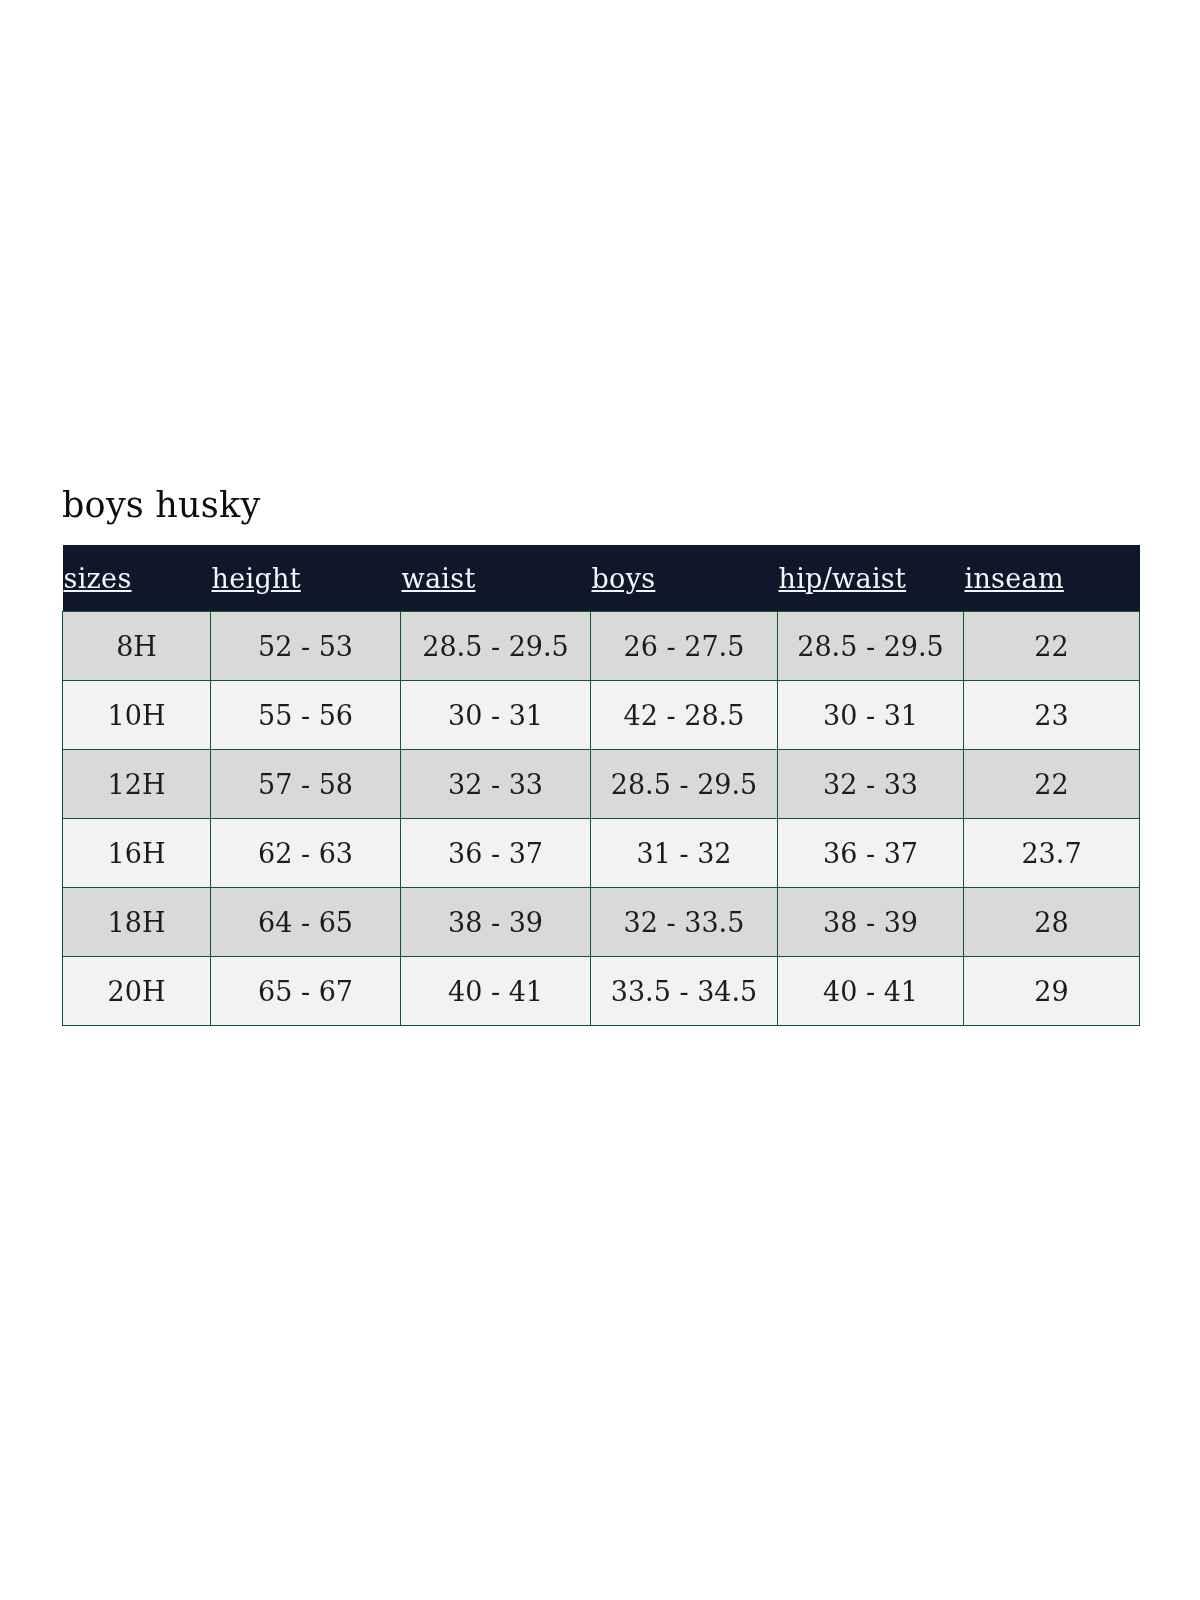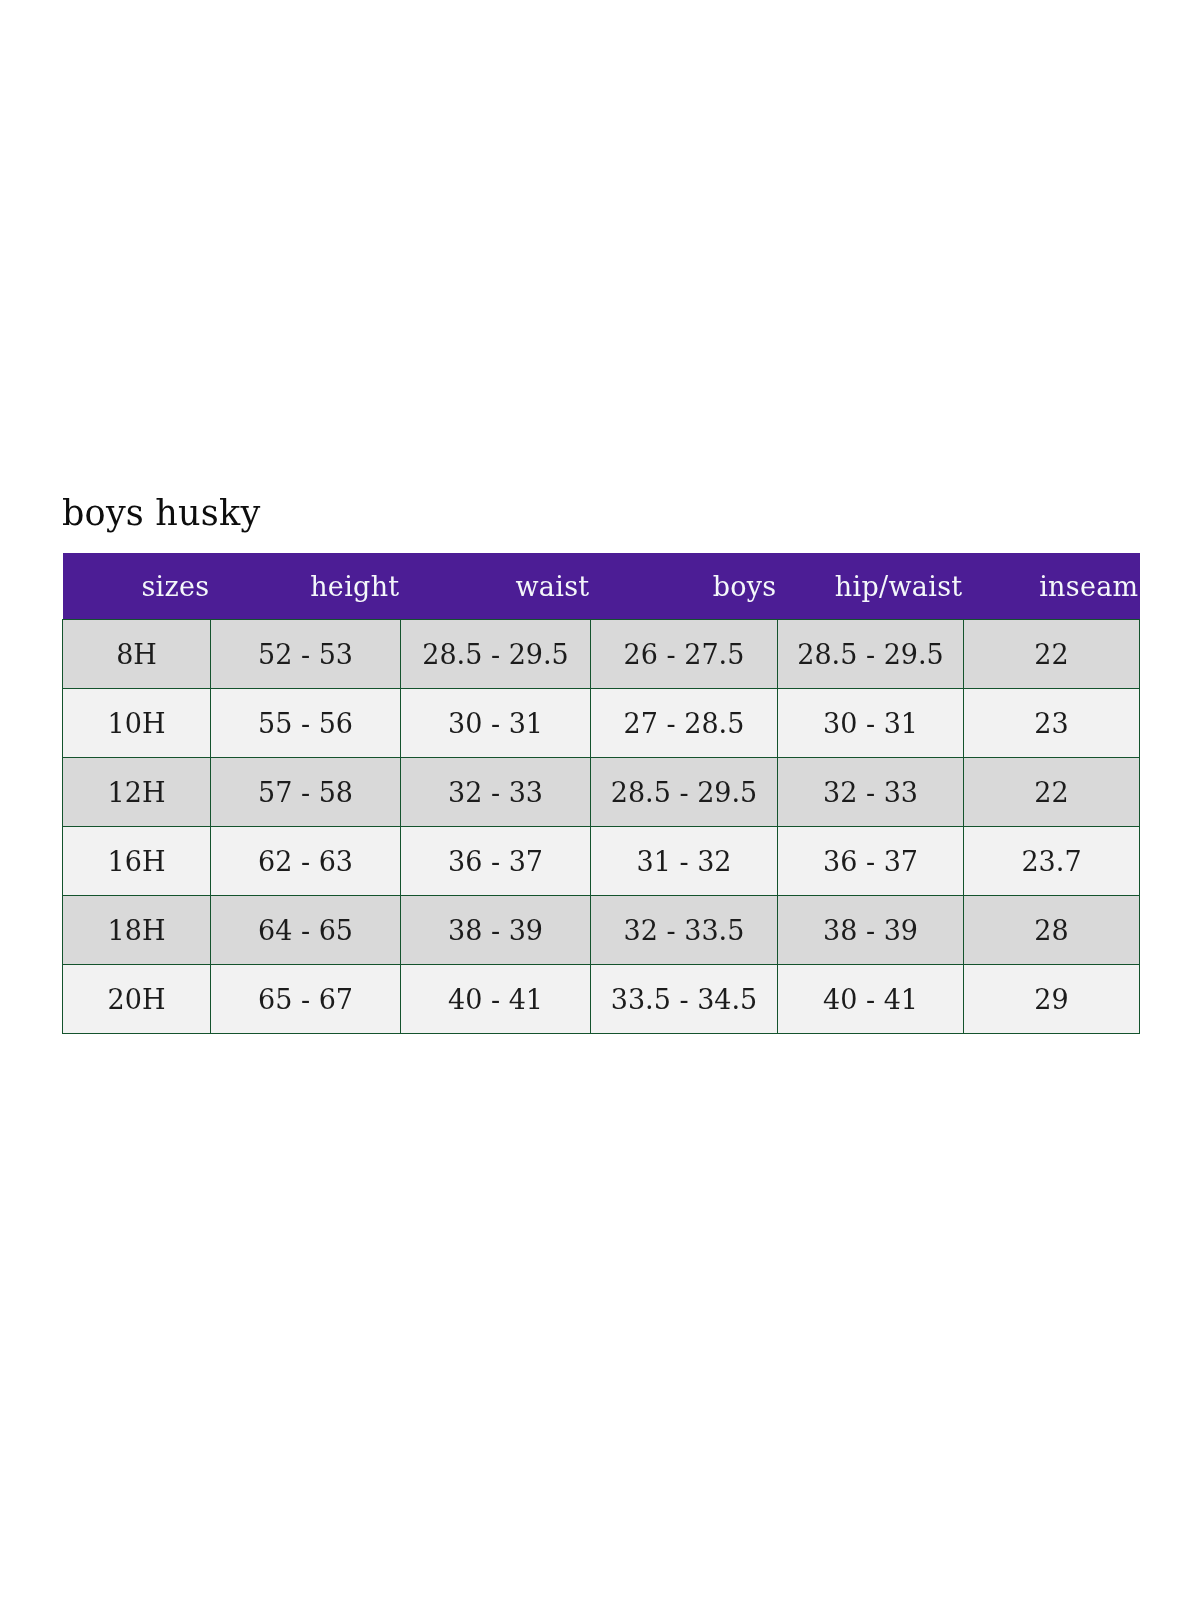--- a/index.html
+++ b/index.html
@@ -17,45 +17,46 @@
   .content {
     position: absolute;
     left: 62px;
     top: 472px;
     width: 1077px;
   }
   .chart-title {
     font-size: 35px;
     font-weight: 400;
     color: #0d0d0d;
-    margin: 16px 0 15px 0;
+    margin: 8px 0 15px 0;
     line-height: 50px;
     letter-spacing: 0.2px;
   }
   table.size-chart {
     table-layout: fixed;
     width: 1077px;
     border-collapse: collapse;
     font-size: 27px;
   }
   table.size-chart col.c-sizes  { width: 148px; }
   table.size-chart col.c-height { width: 190px; }
   table.size-chart col.c-chest  { width: 190px; }
   table.size-chart col.c-waist  { width: 187px; }
   table.size-chart col.c-hip    { width: 186px; }
   table.size-chart col.c-inseam { width: 176px; }
   table.size-chart thead th {
-    background: #4c1d95;
+    background: #0f172a;
     color: #f4f7fa;
     font-weight: 400;
     height: 64px;
-    text-align: right;
+    text-align: left;
     vertical-align: middle;
     border: none;
     letter-spacing: 0.3px;
+    text-decoration: underline;
   }
   table.size-chart tbody td {
     height: 66px;
     text-align: center;
     vertical-align: middle;
     border: 1px solid #14532d;
     color: #1c1c1c;
   }
   table.size-chart tbody tr:nth-child(odd) td  { background: #d9d9d9; }
   table.size-chart tbody tr:nth-child(even) td { background: #f2f2f2; }
@@ -91,21 +92,21 @@
         <td>52 - 53</td>
         <td>28.5 - 29.5</td>
         <td>26 - 27.5</td>
         <td>28.5 - 29.5</td>
         <td>22</td>
       </tr>
       <tr>
         <td>10H</td>
         <td>55 - 56</td>
         <td>30 - 31</td>
-        <td>27 - 28.5</td>
+        <td>42 - 28.5</td>
         <td>30 - 31</td>
         <td>23</td>
       </tr>
       <tr>
         <td>12H</td>
         <td>57 - 58</td>
         <td>32 - 33</td>
         <td>28.5 - 29.5</td>
         <td>32 - 33</td>
         <td>22</td>

